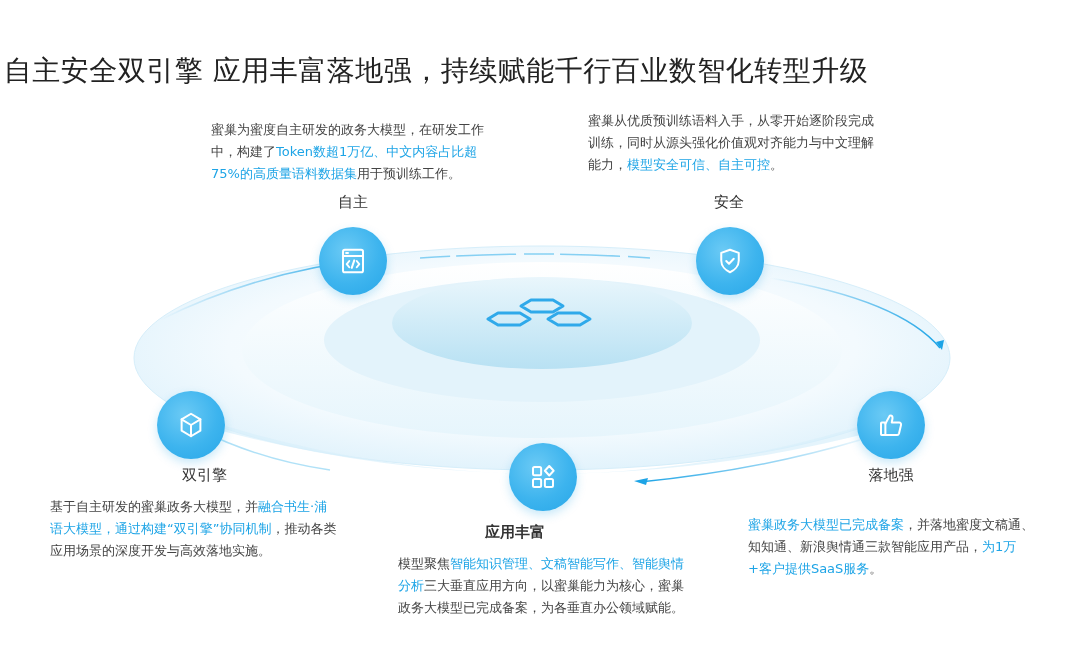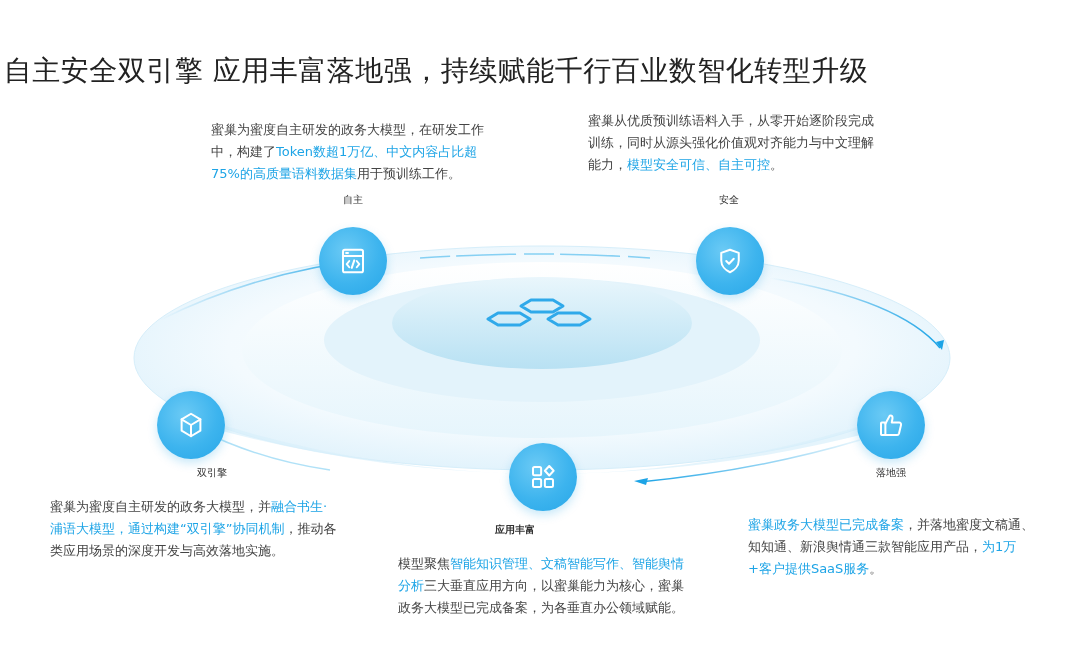--- a/index.html
+++ b/index.html
@@ -10,21 +10,21 @@
       position: absolute; left: 0; top: 52px; width: 872px; text-align: center;
       font-size: 28px; color: #222; letter-spacing: 0.5px; font-weight: normal;
     }
 
     .desc {
       position: absolute; font-size: 13px; line-height: 22px; color: #444;
     }
     .desc .hl { color: #1da4e6; }
 
     .node-label {
-      position: absolute; font-size: 10px; color: #333; text-align: center; white-space: nowrap;
+      position: absolute; font-size: 15px; color: #333; text-align: center; white-space: nowrap;
     }
 
     .circle {
       position: absolute; width: 68px; height: 68px; border-radius: 50%;
       background: radial-gradient(circle at 40% 35%, #6bcaf5 0%, #3db4ee 55%, #27a6e8 100%);
       box-shadow: 0 4px 10px rgba(39,166,232,0.25);
       display: flex; align-items: center; justify-content: center;
     }
     .circle svg { width: 30px; height: 30px; }
 
@@ -113,21 +113,21 @@
 
 <div class="circle" style="left:157px; top:391px;">
   <svg viewBox="0 0 24 24" fill="none" stroke="#fff" stroke-width="1.6" stroke-linecap="round" stroke-linejoin="round">
     <path d="M12 3 L19.5 7.5 V16.5 L12 21 L4.5 16.5 V7.5 Z"></path>
     <polyline points="4.5,7.5 12,12 19.5,7.5"></polyline>
     <line x1="12" y1="12" x2="12" y2="21"></line>
   </svg>
 </div>
 <div class="node-label" style="left:155px; top:466px; width:72px;text-align:right;">双引擎</div>
 <div class="desc" style="left:50px; top:496px; width:290px;">
-  <span>蜜巢为蜜度自主研发的政务大模型，并</span><span class="hl">融合书生·浦语大模型，通过构建“双引擎”协同机制</span><span>，推动各类应用场景的深度开发与高效落地实施。</span>
+  <span>基于自主研发的蜜巢政务大模型，并</span><span class="hl">融合书生·浦语大模型，通过构建“双引擎”协同机制</span><span>，推动各类应用场景的深度开发与高效落地实施。</span>
 </div>
 
 <div class="circle" style="left:509px; top:443px;">
   <svg viewBox="0 0 24 24" fill="none" stroke="#fff" stroke-width="1.6" stroke-linejoin="round">
     <rect x="4" y="4" width="6.5" height="6.5" rx="1.2"></rect>
     <path d="M17 3.2 L20.5 7 L17 10.8 L13.5 7 Z"></path>
     <rect x="4" y="13.5" width="6.5" height="6.5" rx="1.2"></rect>
     <rect x="13.5" y="13.5" width="6.5" height="6.5" rx="1.2"></rect>
   </svg>
 </div>

